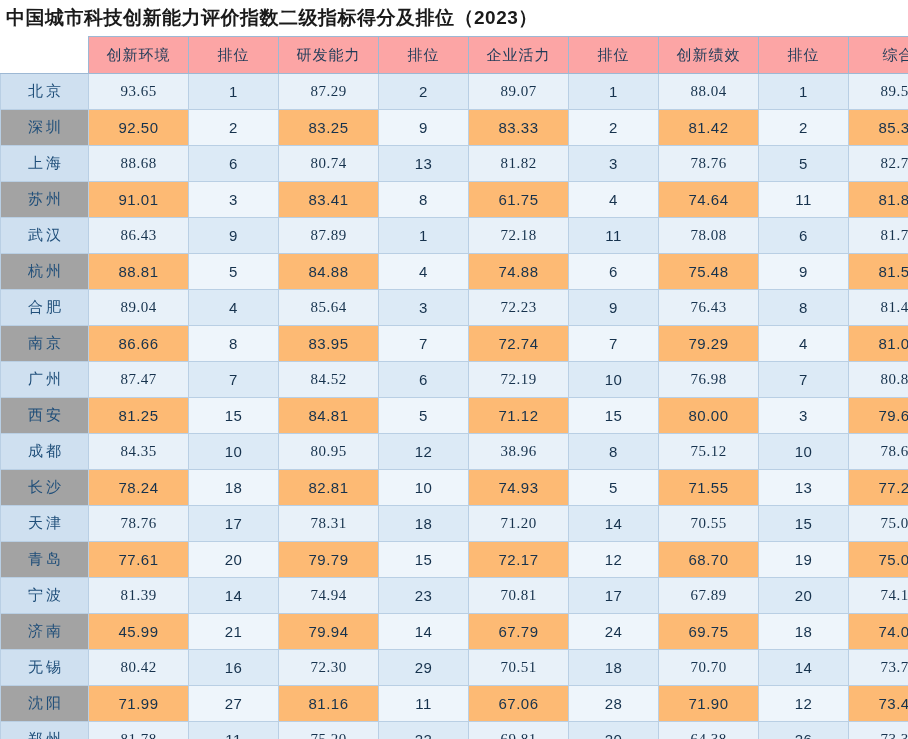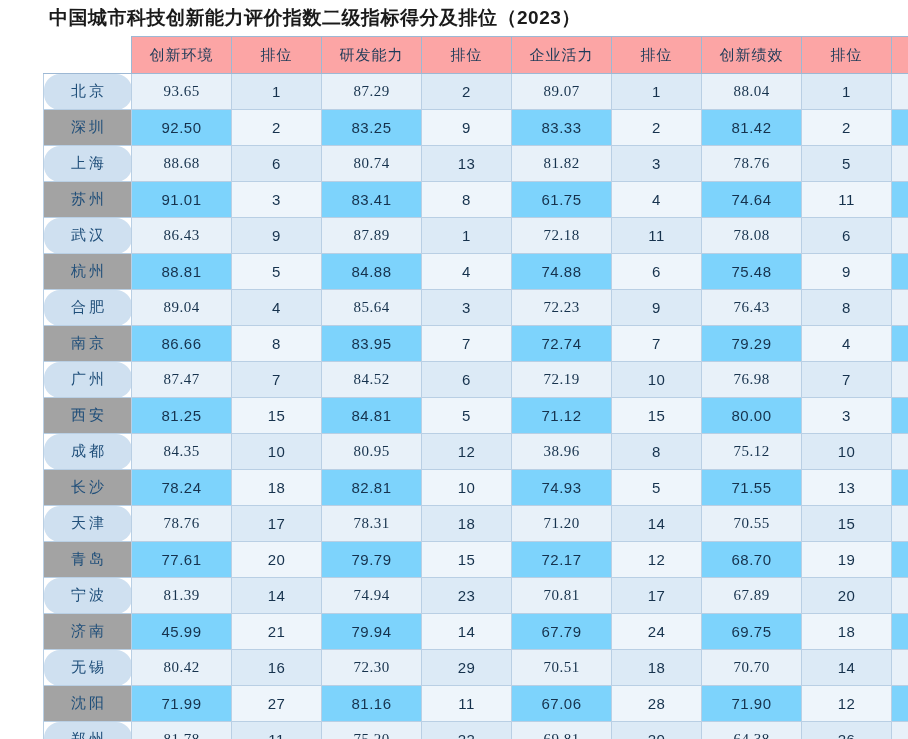--- a/index.html
+++ b/index.html
@@ -11,21 +11,20 @@
     width: 908px;
     height: 739px;
     font-family: "Liberation Sans", sans-serif;
     overflow: hidden;
   }
   .page {
     width: 812px;
     height: 739px;
     position: relative;
     box-sizing: border-box;
-    padding-left: 43px;
   }
   .title-bar {
     height: 36px;
     display: flex;
     align-items: center;
     padding-left: 6px;
     box-sizing: border-box;
   }
   .title-text {
     font-size: 19px;
@@ -69,24 +68,24 @@
     text-align: center;
     vertical-align: middle;
     letter-spacing: 0.5px;
   }
   tbody td.city {
     color: #1f4e79;
     letter-spacing: 3px;
     text-indent: 3px;
   }
   
-  tbody tr.odd td.city { background: #cfe0f0; border-radius: 16px; }
+  tbody tr.odd td.city { background: #cfe0f0; }
   tbody tr.even td.city { background: #a3a3a3; }
   tbody tr.odd td.data { background: #e8f1f9; font-family: Liberation Serif, serif; }
-  tbody tr.even td.data { background: #7dd3fc; }
+  tbody tr.even td.data { background: #fdba74; }
   tbody tr.odd td.rank { background: #dceaf6; }
   tbody tr.even td.rank { background: #eef5fb; }
 </style>
 </head>
 <body>
 
 <div class="page">
 
   <div class="title-bar">
     <span class="title-text">中国城市科技创新能力评价指数二级指标得分及排位（2023）</span>

